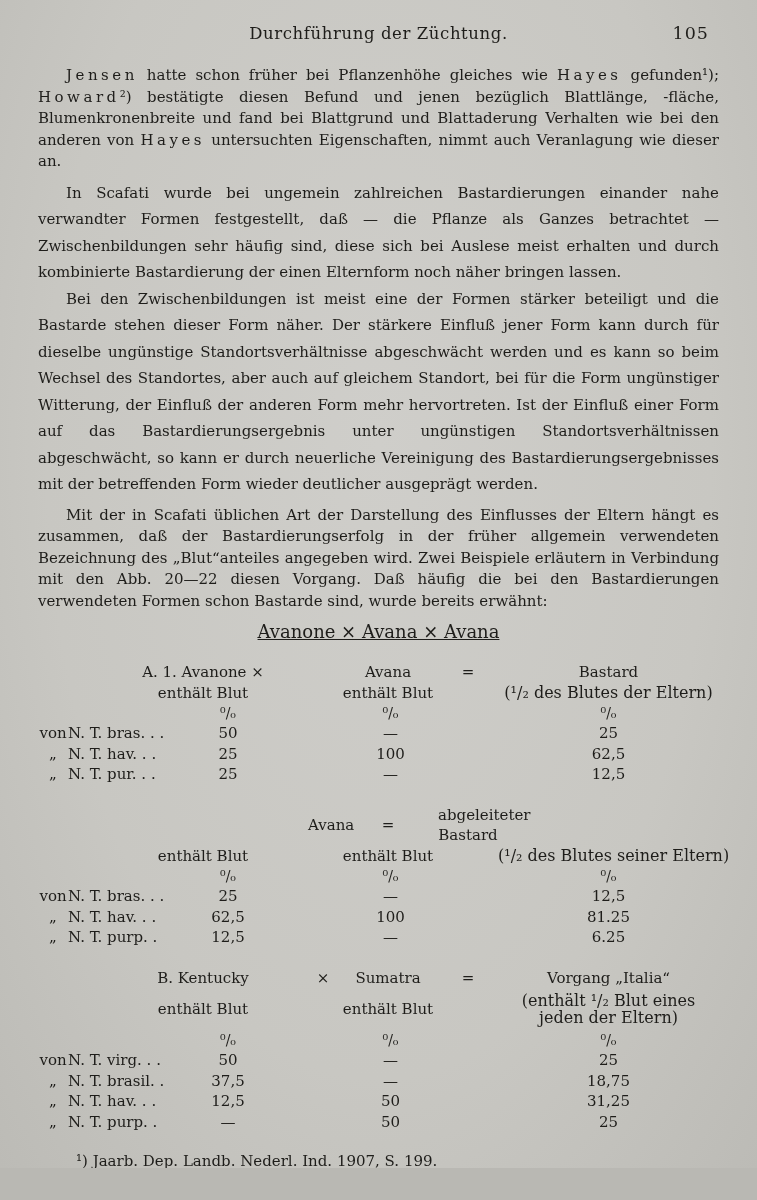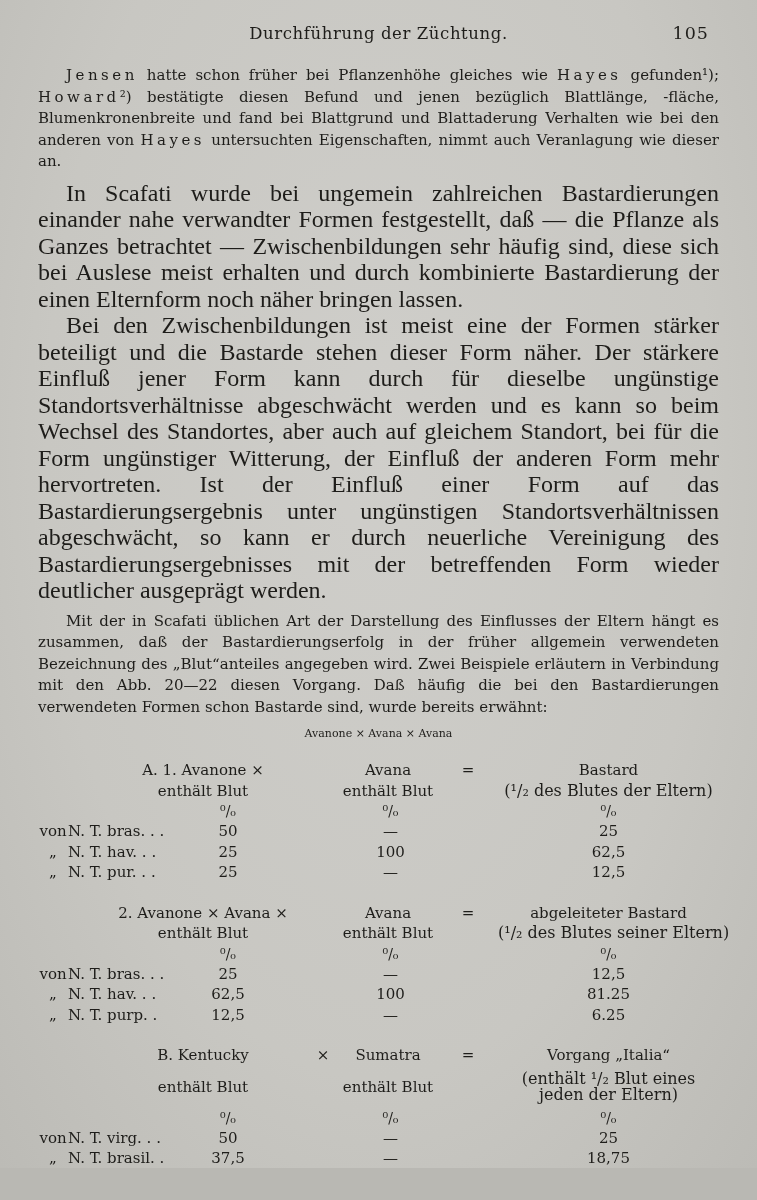--- a/index.html
+++ b/index.html
@@ -22,28 +22,29 @@
     font-size: 16.5px;
     letter-spacing: 0.6px;
     margin-bottom: 22px;
   }
   .page-number {
     position: absolute; right: 10px; top: -1px;
     font-size: 17.5px; letter-spacing: 1px;
   }
   .para { margin: 0; text-align: justify; text-indent: 28px; }
   .para.small { font-size: 15px; line-height: 21.5px; }
-  .para.large { font-size: 24px; line-height: 26.5px; font-family: Liberation Serif, serif; }
+  .para.large { font-size: 15px; line-height: 26.5px; }
   .para.mt { margin-top: 7px; }
   .sperr { letter-spacing: 3.5px; }
 
   .formula-heading {
     text-align: center;
-    font-size: 11px;
+    font-size: 18px;
     margin: 9px 0 3px 0;
+    text-decoration: underline;
   }
 
   .t-block { margin-top: 3px; }
   .t-row { display: grid; align-items: center; font-size: 15px; line-height: 20.5px; }
   .t-row.hd   { grid-template-columns: 60px 210px 30px 100px 60px 1fr; }
   .t-row.vals { grid-template-columns: 30px 105px 110px 215px 1fr; }
   .t-row.hd.first { margin-top: 20px; }
   .cc { text-align: center; }
   .nm { text-align: left; white-space: nowrap; }
   .paren { font-size: 16px; line-height: 16.5px; }
@@ -117,21 +118,20 @@
       <span class="nm">N. T. pur. . .</span>
       <span class="cc">25</span>
       <span class="cc">—</span>
       <span class="cc">12,5</span>
     </div>
   </section>
 
   <section class="t-block">
     <div class="t-row hd first">
       <span></span>
-      <span class="cc">2. Avanone × Avana ×</span>
       <span class="cc"></span>
       <span class="cc">Avana</span>
       <span class="cc">=</span>
       <span class="cc">abgeleiteter Bastard</span>
     </div>
     <div class="t-row hd sub">
       <span></span>
       <span class="cc">enthält Blut</span>
       <span></span>
       <span class="cc">enthält Blut</span>

